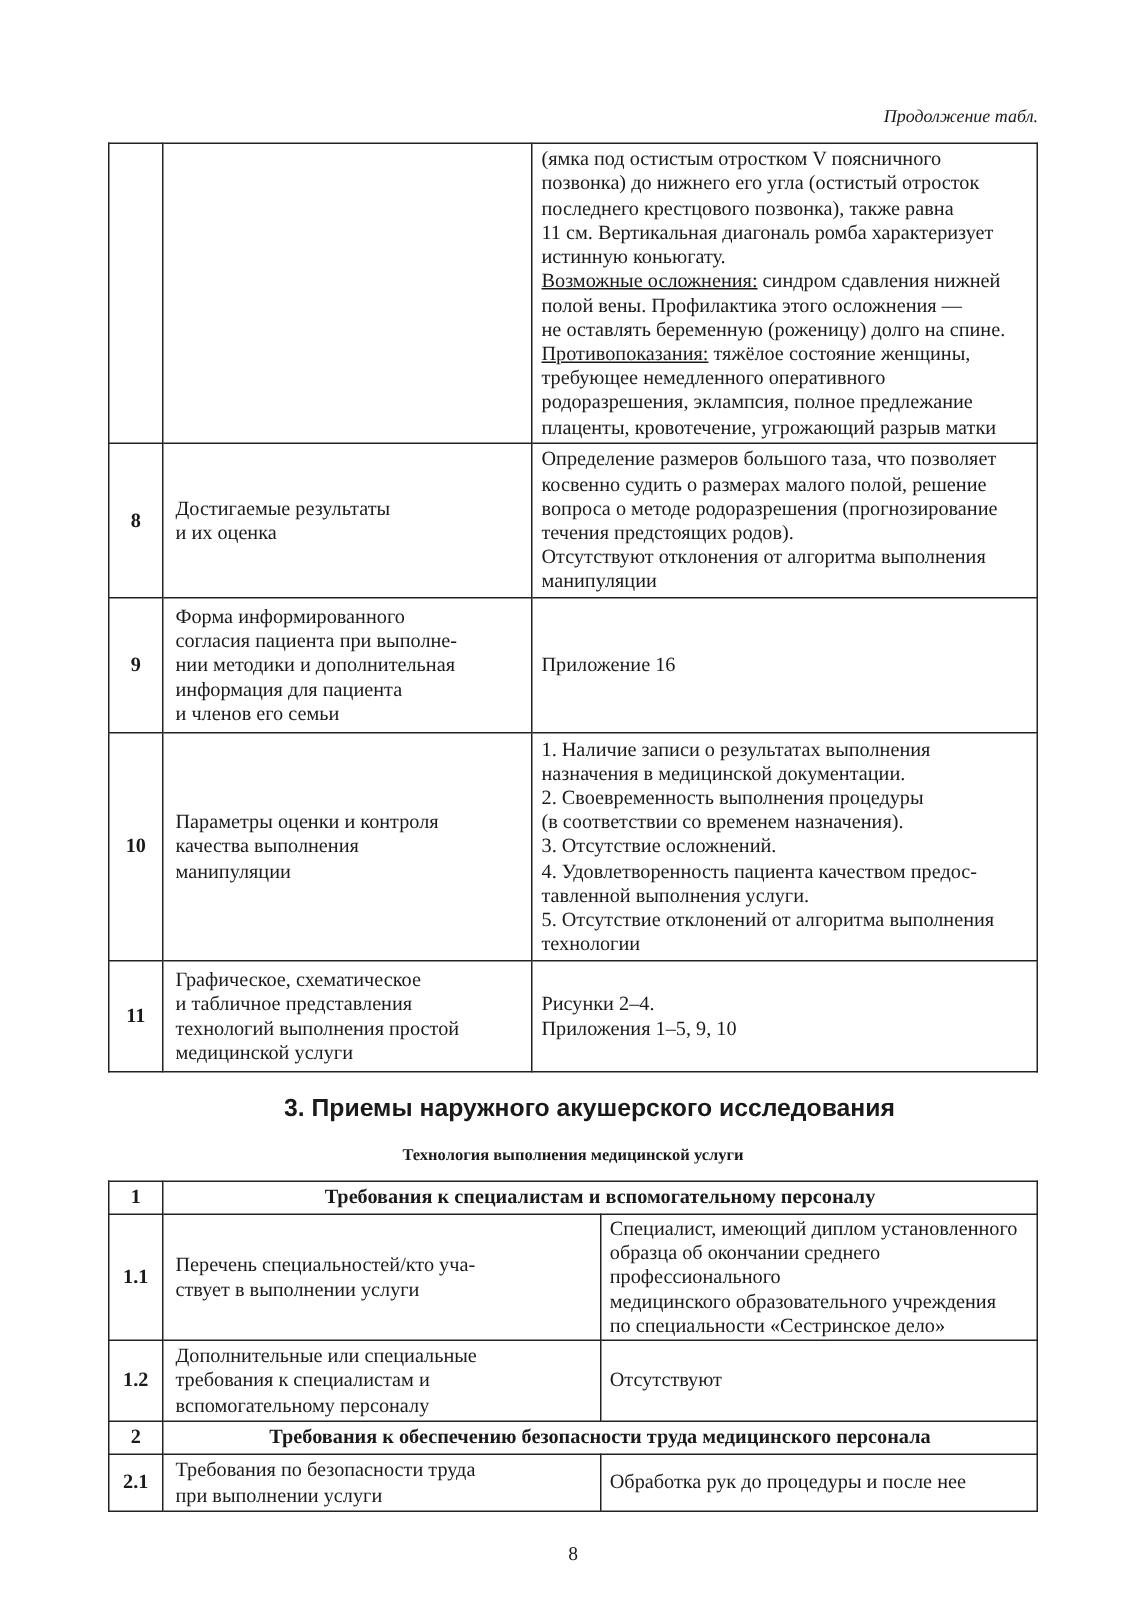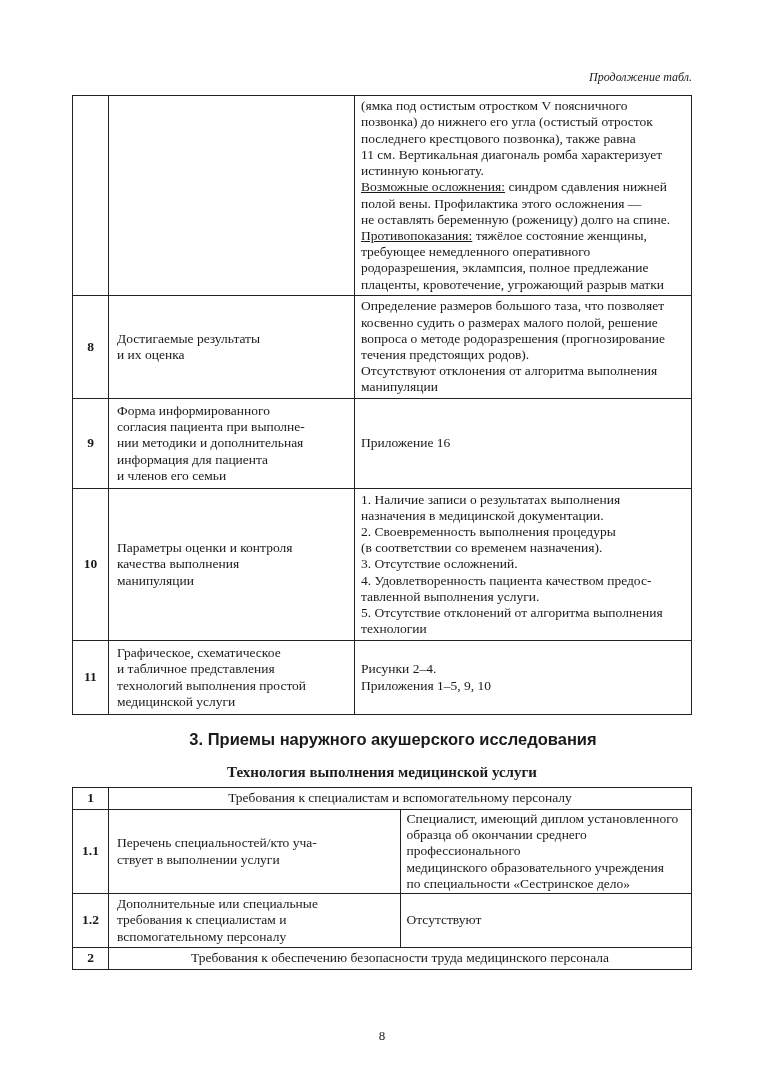--- a/index.html
+++ b/index.html
@@ -45,21 +45,21 @@
     td.label {
       width: 232px;
       font-weight: normal;
       padding-left: 8px;
     }
     td.value {
       padding-left: 6px;
     }
     td.section {
       text-align: center;
-      font-weight: normal;
+      font-weight: bold;
       margin-top: 40px;
     }
     .line { display: block; }
     .u { text-decoration: underline; text-align: center; }
     #t1 { top: 95px; }
     #t2 { top: 787px; }
     .section-heading {
       position: absolute;
       top: 730px;
       left: 11px;
@@ -69,21 +69,21 @@
       font-weight: bold;
       font-size: 16.5px;
     }
     .table-caption {
       position: absolute;
       top: 764px;
       left: 0;
       width: 764px;
       text-align: center;
       font-weight: bold;
-      font-size: 15px;
+      font-size: 11px;
     }
     .page-number {
       position: absolute;
       top: 1028px;
       left: 0;
       width: 764px;
       text-align: center;
       font-size: 13px;
     }
   </style>
@@ -205,16 +205,26 @@
       <span class="line">вспомогательному персоналу</span>
     </td>
     <td class="value">
       <span class="line">Отсутствуют</span>
     </td>
   </tr>
   <tr style="height:22px">
     <td class="num">2</td>
     <td class="section" colspan="2">Требования к обеспечению безопасности труда медицинского персонала</td>
   </tr>
+  <tr style="height:38px">
+    <td class="num">2.1</td>
+    <td class="label">
+      <span class="line">Требования по безопасности труда</span>
+      <span class="line">при выполнении услуги</span>
+    </td>
+    <td class="value">
+      <span class="line">Обработка рук до процедуры и после нее</span>
+    </td>
+  </tr>
 </tbody>
   </table>
 
 <div class="page-number">8</div>
 
 </body></html>

